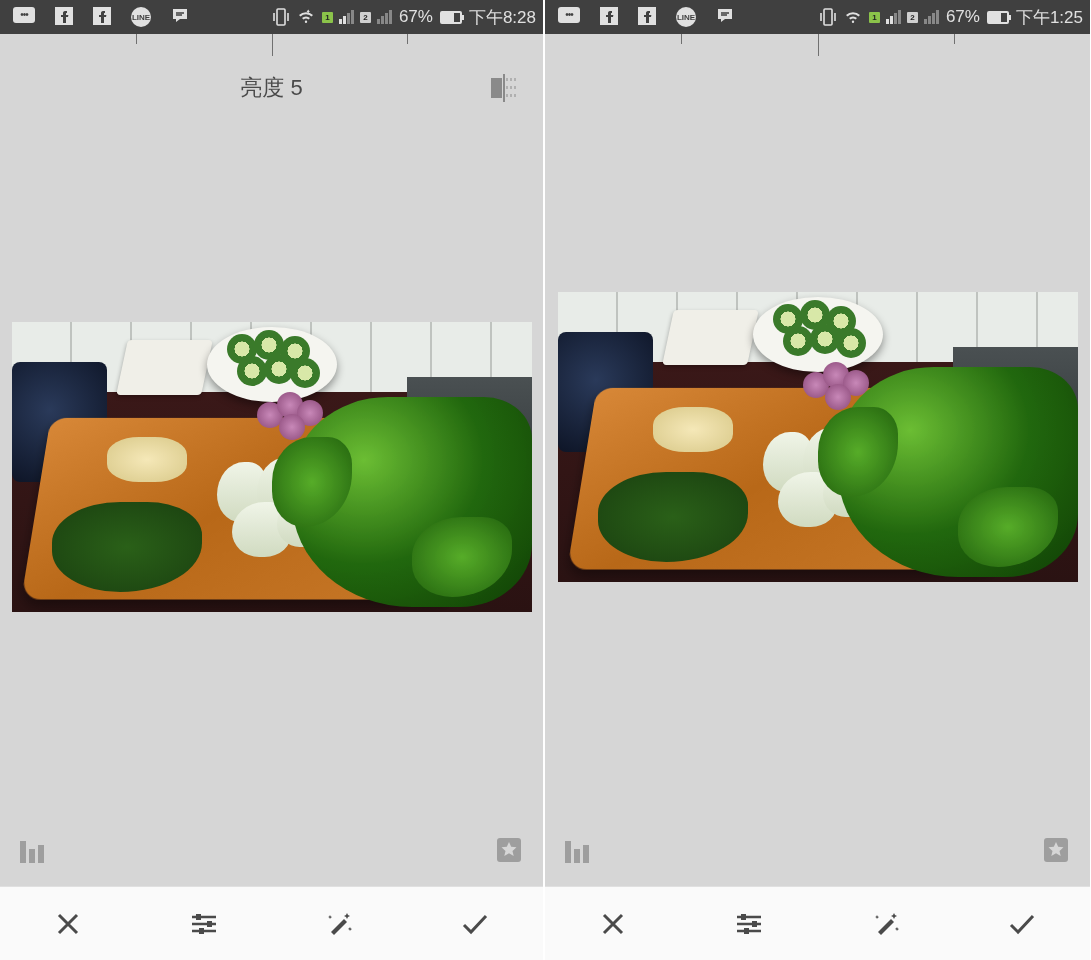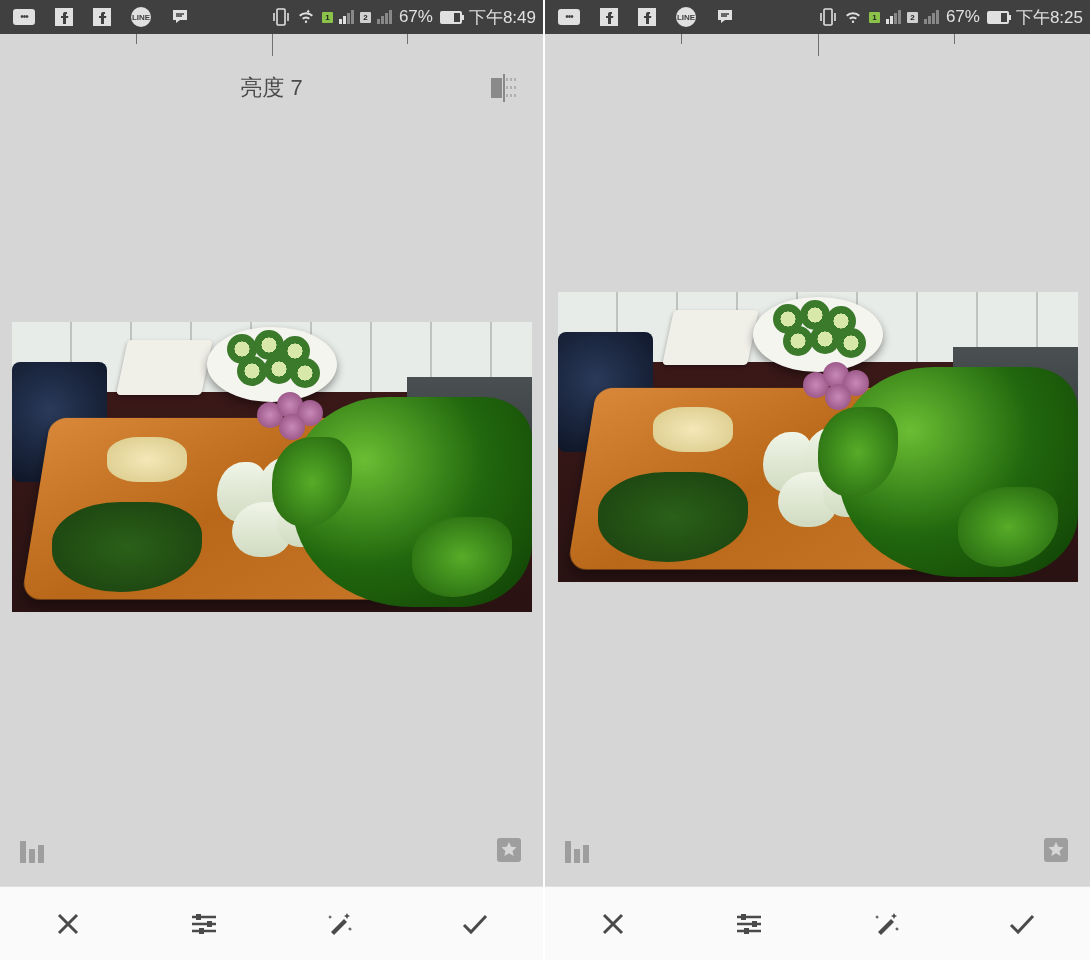--- a/index.html
+++ b/index.html
@@ -3,21 +3,21 @@
 <meta charset="utf-8">
 <style>
   * { box-sizing: border-box; margin: 0; padding: 0; }
   html, body { width: 1091px; height: 960px; font-family: sans-serif; overflow: hidden; }
   body { display: flex; background: #fff; }
   .screen { width: 545px; height: 960px; display: flex; flex-direction: column; position: relative; }
   .screen.left { border-right: 2px solid #fff; }
 
   
   .status-bar { height: 34px; background: #404040; display: flex; align-items: center; color: #e0e0e0; padding: 0 6px; font-size: 17px; }
-  .status-left { display: flex; align-items: center; gap: 20px; flex: 0 0 auto; padding-left: 7px; }
+  .status-left { display: flex; gap: 20px; flex: 0 0 auto; padding-left: 7px; }
   .status-right { display: flex; align-items: center; gap: 6px; margin-left: auto; }
   .status-bar svg, .status-bar .sig { fill: #e0e0e0; }
   .sb-app { width: 22px; height: 16px; background: #e0e0e0; border-radius: 3px; position: relative; }
   .sb-app::after { content: "•••"; position: absolute; left: 0; right: 0; text-align: center; color: #404040; font-size: 10px; line-height: 16px; letter-spacing: -1px; }
   .line-icon { width: 20px; height: 20px; background: #e0e0e0; border-radius: 50%; color: #404040; font-size: 8px; font-weight: bold; display: flex; align-items: center; justify-content: center; }
   .sim-badge { width: 11px; height: 11px; background: #8bc34a; color: #222; font-size: 8px; display: flex; align-items: center; justify-content: center; border-radius: 1px; font-weight: bold; }
   .sim-badge.grey { background: #d0d0d0; }
   .bars { display: flex; align-items: flex-end; gap: 1px; height: 14px; }
   .bars span { width: 3px; background: #888; }
   .bars span.on { background: #e0e0e0; }
@@ -116,32 +116,32 @@
       <div class="bars">
           <span></span>
           <span></span>
           <span></span>
           <span></span>
         </div>
       <span class="txt">67%</span>
       <div class="battery">
           <div class="fill"></div>
         </div>
-      <span class="txt">下午8:49</span>
+      <span class="txt">下午8:28</span>
     </div>
   </div>
 
   <div class="ruler-row">
     <div class="tick side-l"></div>
     <div class="tick center"></div>
     <div class="tick side-r"></div>
   </div>
 
   <div class="title-row">
-    <span class="label">亮度 7</span>
+    <span class="label">亮度 5</span>
     <div class="compare-icon">
       <svg width="32" height="28">
           <rect x="2" y="4" width="11" height="20" fill="#8a8a8a"></rect>
           <rect x="17" y="4" width="2" height="3" fill="#b0b0b0"></rect>
           <rect x="21" y="4" width="2" height="3" fill="#b0b0b0"></rect>
           <rect x="25" y="4" width="2" height="3" fill="#b0b0b0"></rect>
           <rect x="17" y="12" width="2" height="3" fill="#b0b0b0"></rect>
           <rect x="21" y="12" width="2" height="3" fill="#b0b0b0"></rect>
           <rect x="25" y="12" width="2" height="3" fill="#b0b0b0"></rect>
           <rect x="17" y="20" width="2" height="3" fill="#b0b0b0"></rect>
@@ -265,21 +265,21 @@
       <div class="bars">
           <span></span>
           <span></span>
           <span></span>
           <span></span>
         </div>
       <span class="txt">67%</span>
       <div class="battery">
           <div class="fill"></div>
         </div>
-      <span class="txt">下午8:25</span>
+      <span class="txt">下午1:25</span>
     </div>
   </div>
 
   <div class="ruler-row">
     <div class="tick side-l"></div>
     <div class="tick center"></div>
     <div class="tick side-r"></div>
   </div>
 
 

